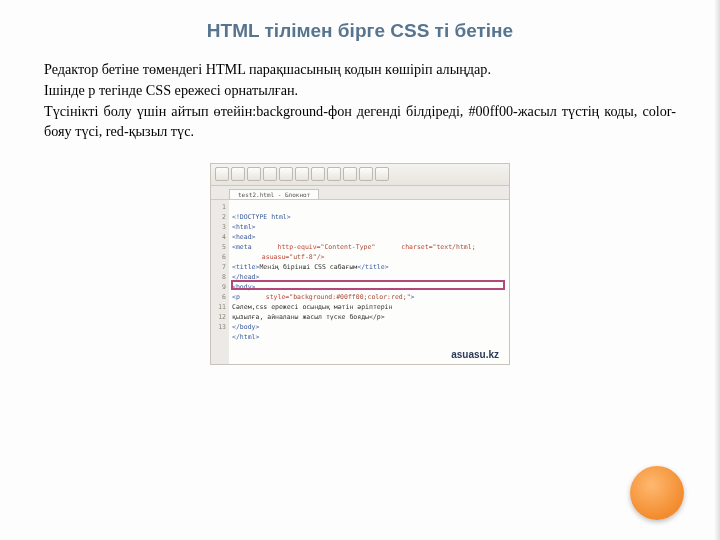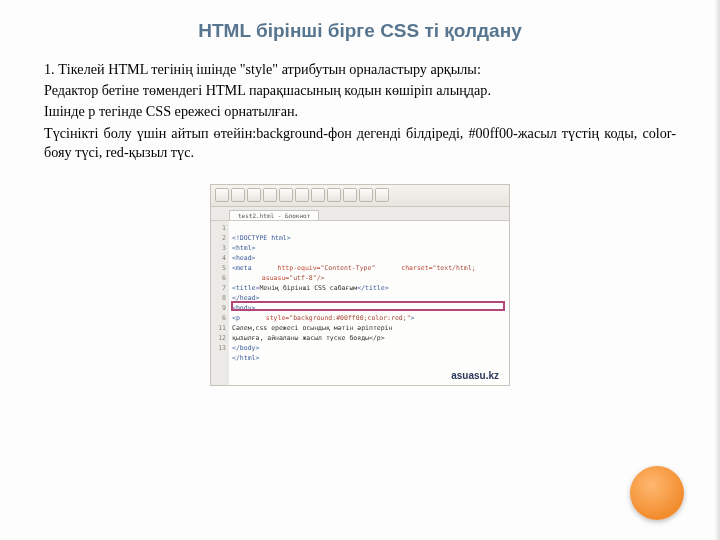--- a/index.html
+++ b/index.html
@@ -130,24 +130,23 @@
     top: 0; bottom: 0;
     right: 0;
     width: 6px;
     background: linear-gradient(to right, rgba(0,0,0,0), rgba(0,0,0,.12));
   }
 </style>
 </head>
 <body>
 
 <div class="slide">
-  <h1 class="title">HTML бірінші бірге CSS ті қолдану</h1>
+  <h1 class="title">HTML тілімен бірге CSS ті бетіне</h1>
 
   <div class="body-text">
-    <p>1. Тікелей HTML тегінің ішінде "style" атрибутын орналастыру арқылы:</p>
     <p>Редактор бетіне төмендегі HTML парақшасының кодын көшіріп алыңдар.</p>
     <p>Ішінде p тегінде CSS ережесі орнатылған.</p>
     <p>Түсінікті болу үшін айтып өтейін:background-фон дегенді білдіреді, #00ff00-жасыл түстің коды, color-бояу түсі, red-қызыл түс.</p>
   </div>
 
   <div class="screenshot">
     <div class="ss-toolbar">
       <div class="tb-btn"></div>
       <div class="tb-btn"></div>
       <div class="tb-btn"></div>

